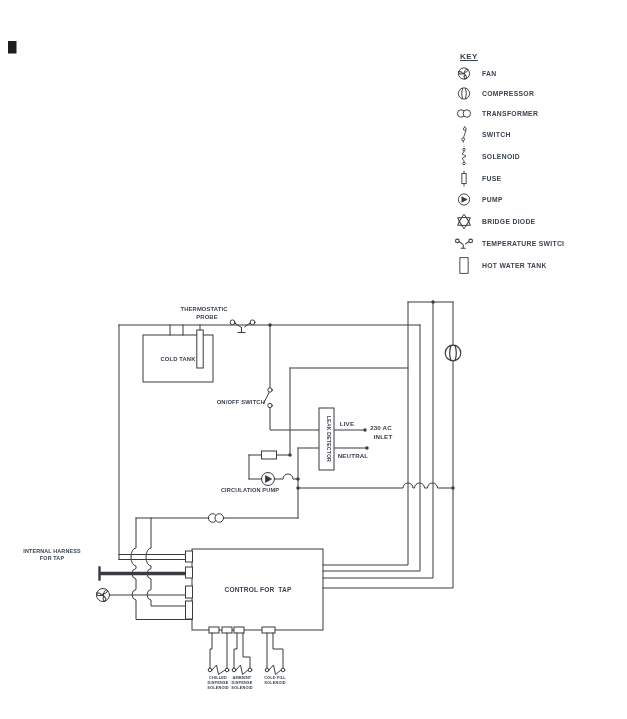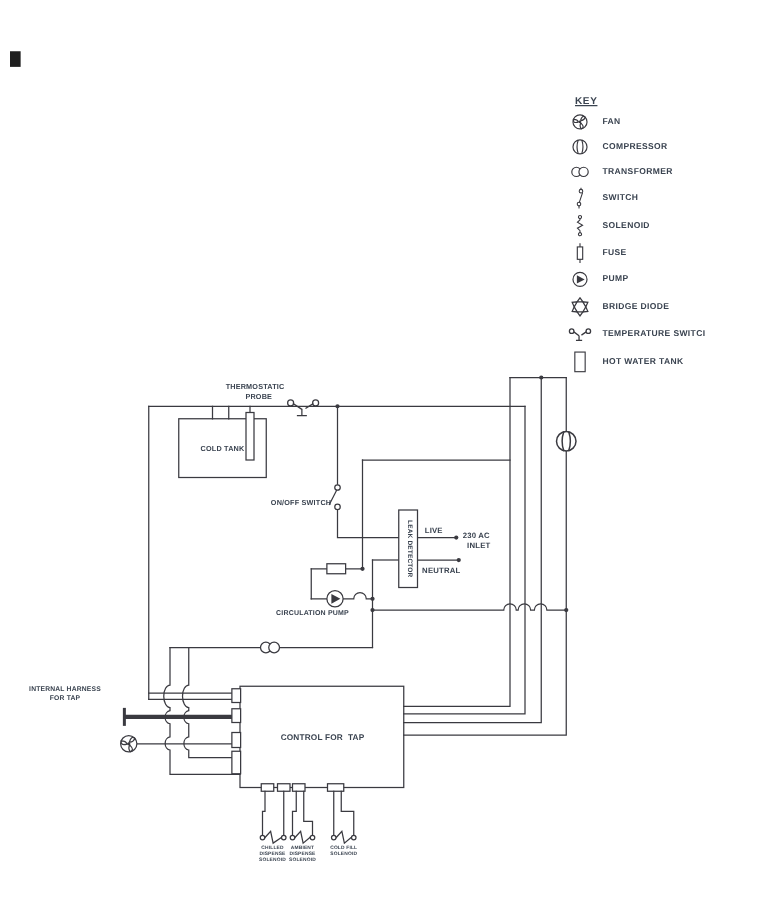--- a/index.html
+++ b/index.html
@@ -2,21 +2,21 @@
 <html><head>
 <meta charset="utf-8">
 <style>
   html,body{margin:0;padding:0;background:#ffffff;}
   .canvas{position:relative;width:627px;height:719px;background:#ffffff;overflow:hidden;
           font-family:"Liberation Sans",sans-serif;}
   #schem{position:absolute;left:0;top:0;}
   #schem text{font-family:"Liberation Sans",sans-serif;font-weight:700;fill:#3a4350;letter-spacing:.15px;}
   #schem text.pre{white-space:pre;}
   
-  .legend{position:absolute;left:454px;top:76px;width:172px;}
+  .legend{position:absolute;left:454px;top:52px;width:172px;}
   .legend-title{font-size:8px;font-weight:700;color:#3a4350;text-decoration:underline;
                 letter-spacing:.5px;margin:0 0 3px 6px;}
   .legend-row{display:flex;align-items:center;height:19.8px;}
   .licon{width:20px;height:19px;flex:0 0 20px;}
   .llabel{font-size:6.8px;font-weight:700;color:#3a4350;letter-spacing:.3px;margin-left:8px;white-space:nowrap;}
 </style>
 </head>
 <body>
 
 <div class="canvas">

